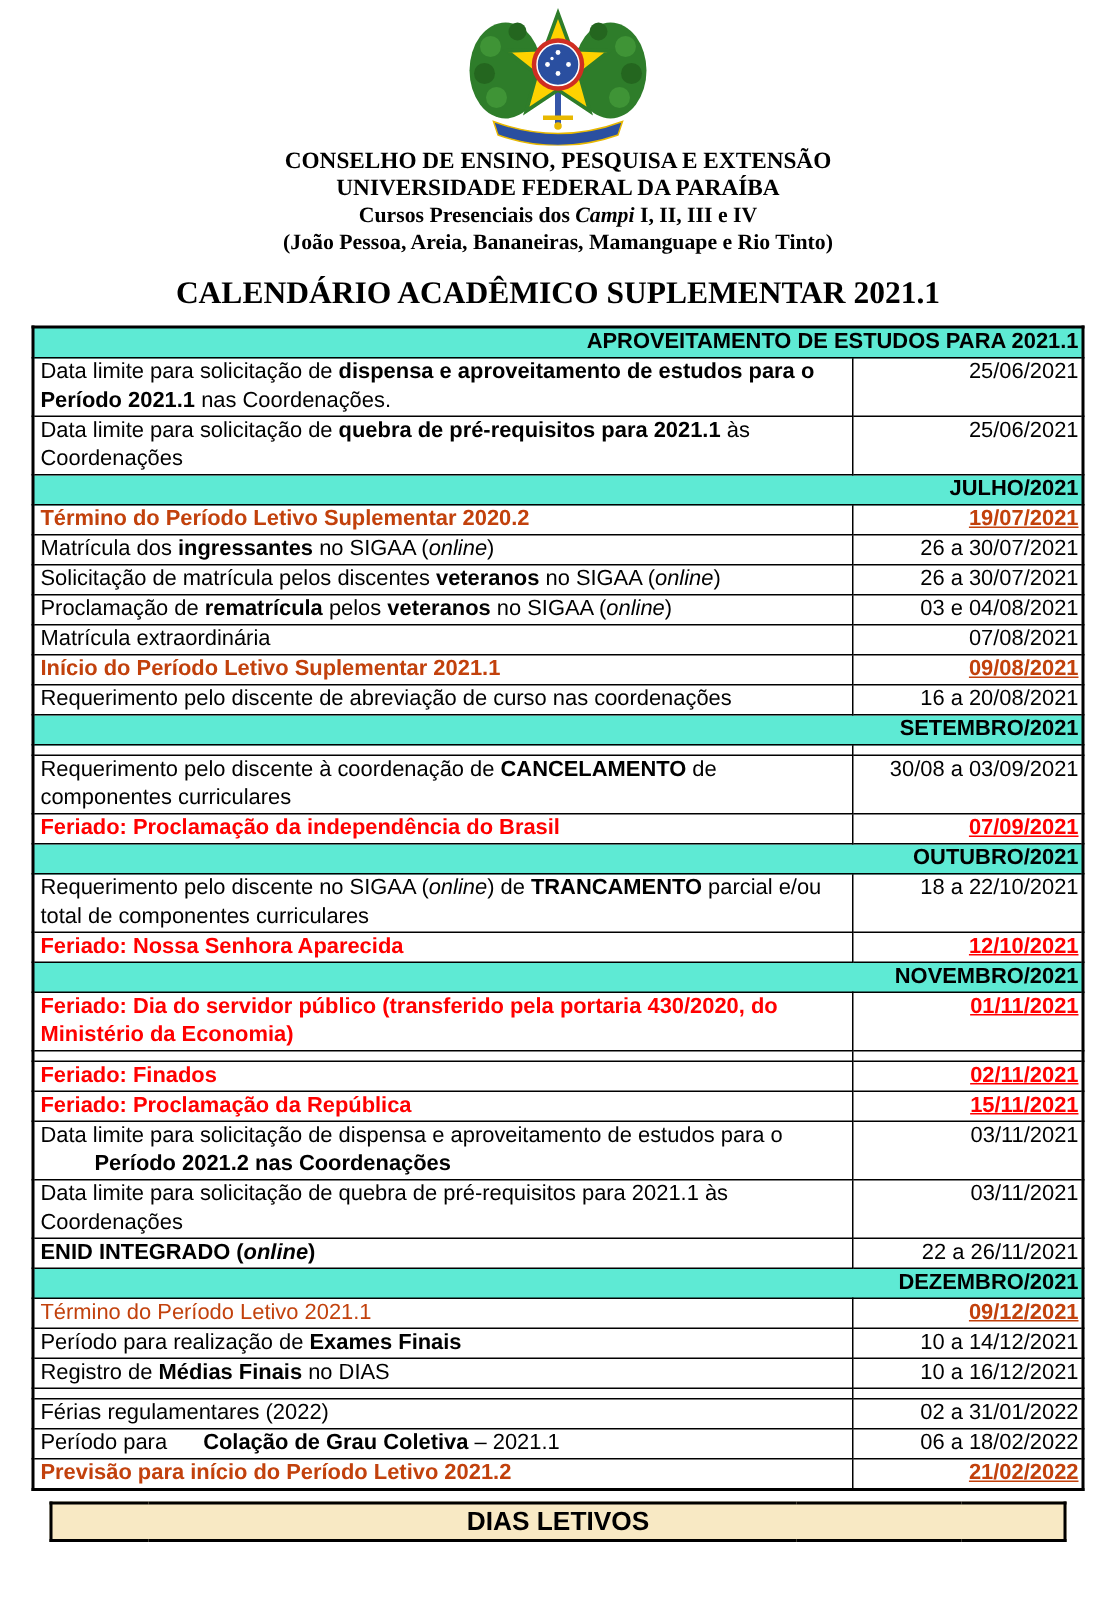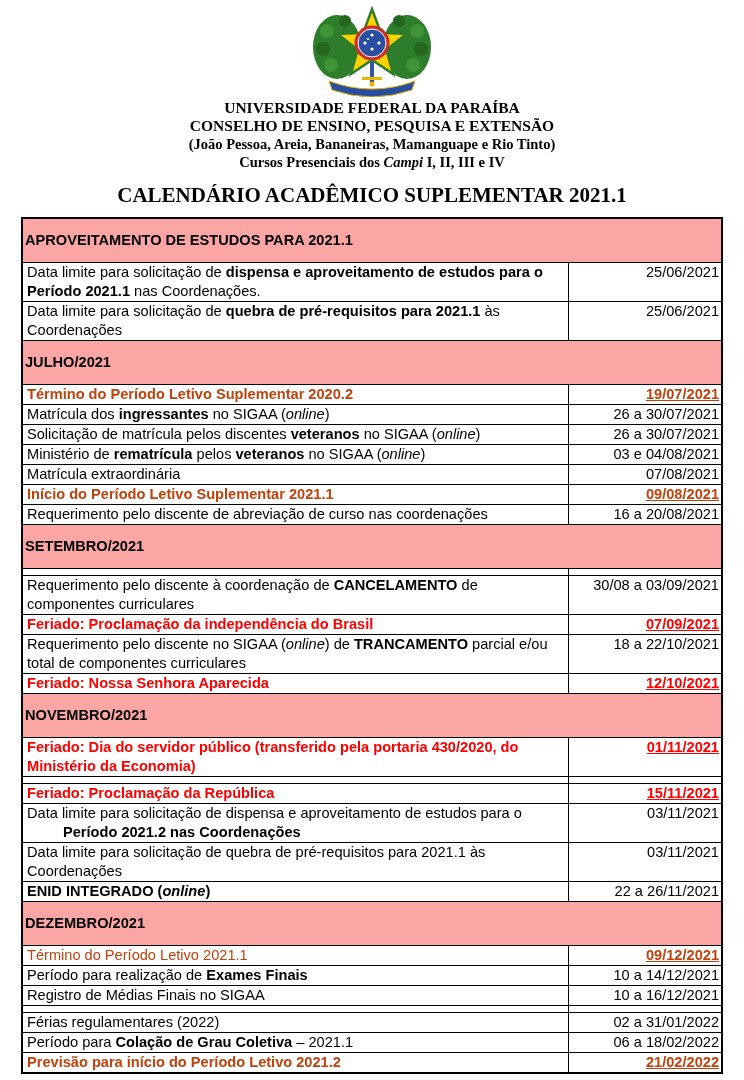--- a/index.html
+++ b/index.html
@@ -4,21 +4,21 @@
 <style>
   html,body{margin:0;padding:0;background:#fff;}
   body{width:744px;height:1080px;font-family:"Liberation Sans",sans-serif;color:#000;overflow:hidden;}
   .page{padding:5px 21px 0 21px;}
   .crest-wrap{text-align:center;line-height:0;margin-bottom:2px;}
   .org{ text-align:center;font-family:"Liberation Serif",serif;font-weight:bold;font-size:15.5px;line-height:18px;}
   .org.small{font-size:14.5px;}
   .doc-title{text-align:center;font-family:"Liberation Serif",serif;font-weight:bold;font-size:21px;margin:12px 0 9px 0;}
   table.cal{width:100%;border-collapse:collapse;table-layout:fixed;font-size:14.6px;line-height:19px;border:2px solid #000;}
   table.cal td{border:1px solid #000;vertical-align:top;padding:0 4px;word-wrap:break-word;}
-  table.cal td.sec{background:#fca5a5;text-align:left;font-weight:bold;padding:12px 2px;}
+  table.cal td.sec{background:#5eead4;text-align:right;font-weight:bold;padding:0 2px;}
   table.cal td.date{text-align:right;padding:0 2px;}
   table.cal tr.spacer td{height:6px;padding:0;}
   .green{color:#c2410c;font-weight:bold;}
   .red{color:#ff0000;font-weight:bold;}
   .u{text-decoration:underline;}
   table.dias{width:96.5%;margin:7px auto 0 auto;border-collapse:collapse;table-layout:fixed;
              background:#f8e9c4;font-size:14.6px;line-height:19px;text-align:center;border:2px solid #000;}
   table.dias td{border:1px solid #000;padding:1px 2px;}
   table.dias td.dtitle{font-weight:bold;font-size:17.5px;padding:2px 0;}
 </style>
@@ -58,24 +58,24 @@
         <circle cx="60" cy="38" r="1.6"></circle>
         <circle cx="74" cy="38" r="1.6"></circle>
         <circle cx="67" cy="44" r="1.6"></circle>
         <circle cx="63" cy="34" r="1.1"></circle>
       </g>
 
       <path d="M 24,76 Q 67,92 110,76 L 107,85 Q 67,99 27,85 Z" fill="#2a4fa0" stroke="#e8b800" stroke-width="1"></path>
     </svg>
   </div>
 
+  <div class="org">CONSELHO DE ENSINO, PESQUISA E EXTENSÃO</div>
   <div class="org">UNIVERSIDADE FEDERAL DA PARAÍBA</div>
-  <div class="org">CONSELHO DE ENSINO, PESQUISA E EXTENSÃO</div>
+  <div class="org small"><span>Cursos Presenciais dos </span><i>Campi</i><span> I, II, III e IV</span></div>
   <div class="org small">(João Pessoa, Areia, Bananeiras, Mamanguape e Rio Tinto)</div>
-  <div class="org small"><span>Cursos Presenciais dos </span><i>Campi</i><span> I, II, III e IV</span></div>
 
   <h1 class="doc-title">CALENDÁRIO ACADÊMICO SUPLEMENTAR 2021.1</h1>
 
   <table class="cal">
     <colgroup>
         <col style="width:78%">
         <col style="width:22%">
       </colgroup>
     <tbody id="cal-body">
         <tr>
@@ -98,21 +98,21 @@
         </tr>
         <tr>
           <td class="desc"><span>Matrícula dos </span><span style="font-weight: bold;">ingressantes</span><span> no SIGAA (</span><span style="font-style: italic;">online</span><span>)</span></td>
           <td class="date">26 a 30/07/2021</td>
         </tr>
         <tr>
           <td class="desc"><span>Solicitação de matrícula pelos discentes </span><span style="font-weight: bold;">veteranos</span><span> no SIGAA (</span><span style="font-style: italic;">online</span><span>)</span></td>
           <td class="date">26 a 30/07/2021</td>
         </tr>
         <tr>
-          <td class="desc"><span>Ministério de </span><span style="font-weight: bold;">rematrícula</span><span> pelos </span><span style="font-weight: bold;">veteranos</span><span> no SIGAA (</span><span style="font-style: italic;">online</span><span>)</span></td>
+          <td class="desc"><span>Proclamação de </span><span style="font-weight: bold;">rematrícula</span><span> pelos </span><span style="font-weight: bold;">veteranos</span><span> no SIGAA (</span><span style="font-style: italic;">online</span><span>)</span></td>
           <td class="date">03 e 04/08/2021</td>
         </tr>
         <tr>
           <td class="desc"><span>Matrícula extraordinária</span></td>
           <td class="date">07/08/2021</td>
         </tr>
         <tr>
           <td class="desc green"><span style="font-weight: bold;">Início do Período Letivo Suplementar 2021.1</span></td>
           <td class="date green u">09/08/2021</td>
         </tr>
@@ -129,39 +129,46 @@
         </tr>
         <tr>
           <td class="desc"><span>Requerimento pelo discente à coordenação de </span><span style="font-weight: bold;">CANCELAMENTO</span><span> de componentes curriculares</span></td>
           <td class="date">30/08 a 03/09/2021</td>
         </tr>
         <tr>
           <td class="desc red"><span style="font-weight: bold; margin-top: 20px;">Feriado: Proclamação da independência do Brasil</span></td>
           <td class="date red u">07/09/2021</td>
         </tr>
         <tr>
+          <td colspan="2" class="sec">OUTUBRO/2021</td>
+        </tr>
+        <tr>
           <td class="desc"><span>Requerimento pelo discente no SIGAA (</span><span style="font-style: italic;">online</span><span>) de </span><span style="font-weight: bold;">TRANCAMENTO</span><span> parcial e/ou total de componentes curriculares</span></td>
           <td class="date">18 a 22/10/2021</td>
         </tr>
         <tr>
           <td class="desc red"><span style="font-weight: bold;">Feriado: Nossa Senhora Aparecida</span></td>
           <td class="date red u">12/10/2021</td>
         </tr>
         <tr>
           <td colspan="2" class="sec">NOVEMBRO/2021</td>
         </tr>
         <tr>
           <td class="desc red"><span style="font-weight: bold;">Feriado: Dia do servidor público (transferido pela portaria 430/2020, do Ministério da Economia)</span></td>
           <td class="date red u">01/11/2021</td>
         </tr>
         <tr class="spacer">
           <td></td>
           <td></td>
         </tr>
         <tr>
+          <td class="desc red"><span style="font-weight: bold;">Feriado: Finados</span></td>
+          <td class="date red u">02/11/2021</td>
+        </tr>
+        <tr>
           <td class="desc red"><span style="font-weight: bold;">Feriado: Proclamação da República</span></td>
           <td class="date red u">15/11/2021</td>
         </tr>
         <tr>
           <td class="desc"><span>Data limite para solicitação de dispensa e aproveitamento de estudos para o </span><span style="font-weight: bold; margin-left: 36px;">Período 2021.2 nas Coordenações</span></td>
           <td class="date">03/11/2021</td>
         </tr>
         <tr>
           <td class="desc"><span>Data limite para solicitação de quebra de pré-requisitos para 2021.1 às Coordenações</span></td>
           <td class="date">03/11/2021</td>
@@ -175,33 +182,33 @@
         </tr>
         <tr>
           <td class="desc green"><span style="font-weight: normal; margin-top: 36px;">Término do Período Letivo 2021.1</span></td>
           <td class="date green u">09/12/2021</td>
         </tr>
         <tr>
           <td class="desc"><span>Período para realização de </span><span style="font-weight: bold;">Exames Finais</span></td>
           <td class="date">10 a 14/12/2021</td>
         </tr>
         <tr>
-          <td class="desc"><span>Registro de </span><span style="font-weight: normal; margin-top: 23px;">Médias Finais</span><span> no SIGAA</span></td>
+          <td class="desc"><span>Registro de </span><span style="font-weight: bold; margin-top: 23px;">Médias Finais</span><span> no DIAS</span></td>
           <td class="date">10 a 16/12/2021</td>
         </tr>
         <tr class="spacer">
           <td></td>
           <td></td>
         </tr>
         <tr>
           <td class="desc"><span>Férias regulamentares (2022)</span></td>
           <td class="date">02 a 31/01/2022</td>
         </tr>
         <tr>
-          <td class="desc"><span>Período para </span><span style="font-weight: bold;">Colação de Grau Coletiva</span><span> – 2021.1</span></td>
+          <td class="desc"><span>Período para </span><span style="font-weight: bold; margin-left: 20px;">Colação de Grau Coletiva</span><span> – 2021.1</span></td>
           <td class="date">06 a 18/02/2022</td>
         </tr>
         <tr>
           <td class="desc green"><span style="font-weight: bold;">Previsão para início do Período Letivo 2021.2</span></td>
           <td class="date green u">21/02/2022</td>
         </tr>
       </tbody>
   </table>
 
   <table class="dias">

